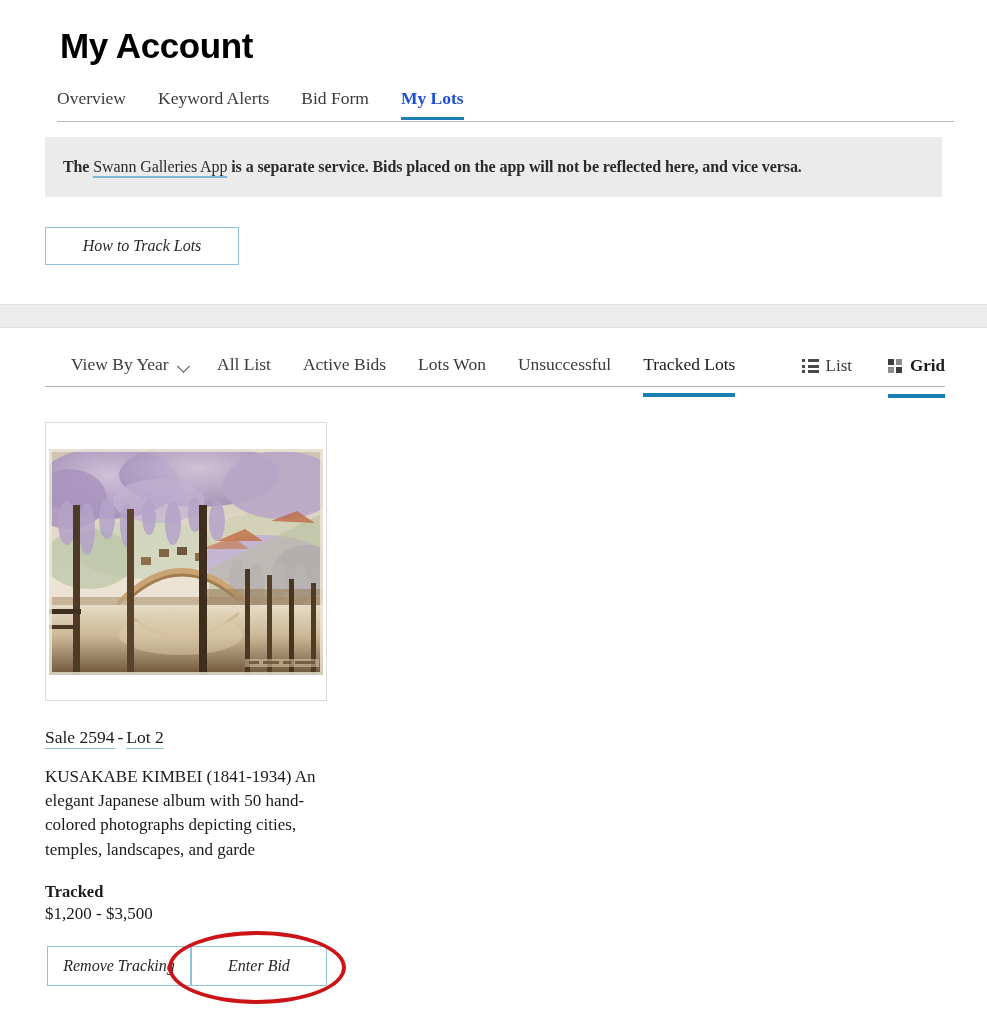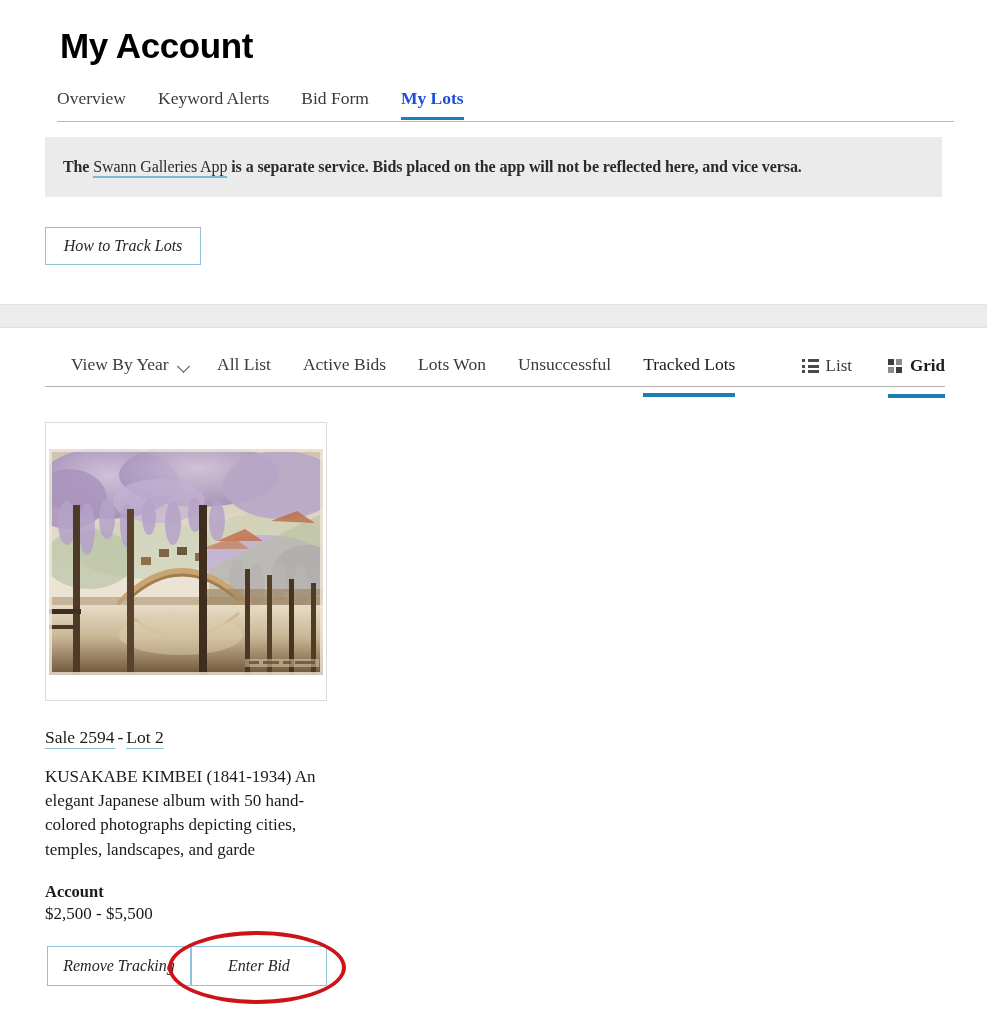--- a/index.html
+++ b/index.html
@@ -91,21 +91,21 @@
     background: #ffffff;
     font-family: "Liberation Serif", serif;
     font-style: italic;
     font-size: 16px;
     color: #262626;
     cursor: pointer;
   }
   .how-to-btn {
     position: absolute;
     left: 45px; top: 227px;
-    width: 156px; height: 38px;
+    width: 194px; height: 38px;
   }
 
   
   .gray-band {
     position: absolute;
     left: 0; top: 304px;
     width: 987px; height: 24px;
     background: #ececec;
     border-top: 1px solid #e2e2e2;
     border-bottom: 1px solid #e0e0e0;
@@ -428,22 +428,22 @@
         </svg>
       </div>
     </div>
 
     <div class="lot-links">
       <a class="lot-link">Sale 2594</a><span class="lot-sep">-</span><a class="lot-link">Lot 2</a>
     </div>
 
     <div class="lot-desc">KUSAKABE KIMBEI (1841-1934) An elegant Japanese album with 50 hand-colored photographs depicting cities, temples, landscapes, and garde</div>
 
-    <div class="estimate-label">Account</div>
-    <div class="estimate-value">$2,500 - $5,500</div>
+    <div class="estimate-label">Tracked</div>
+    <div class="estimate-value">$1,200 - $3,500</div>
 
     <div class="lot-actions">
       <div class="outline-btn btn-remove-tracking">Remove Tracking</div>
       <div class="outline-btn btn-enter-bid">Enter Bid</div>
     </div>
   </div>
 
   <div class="annot-ellipse"></div>
 
 </div>

